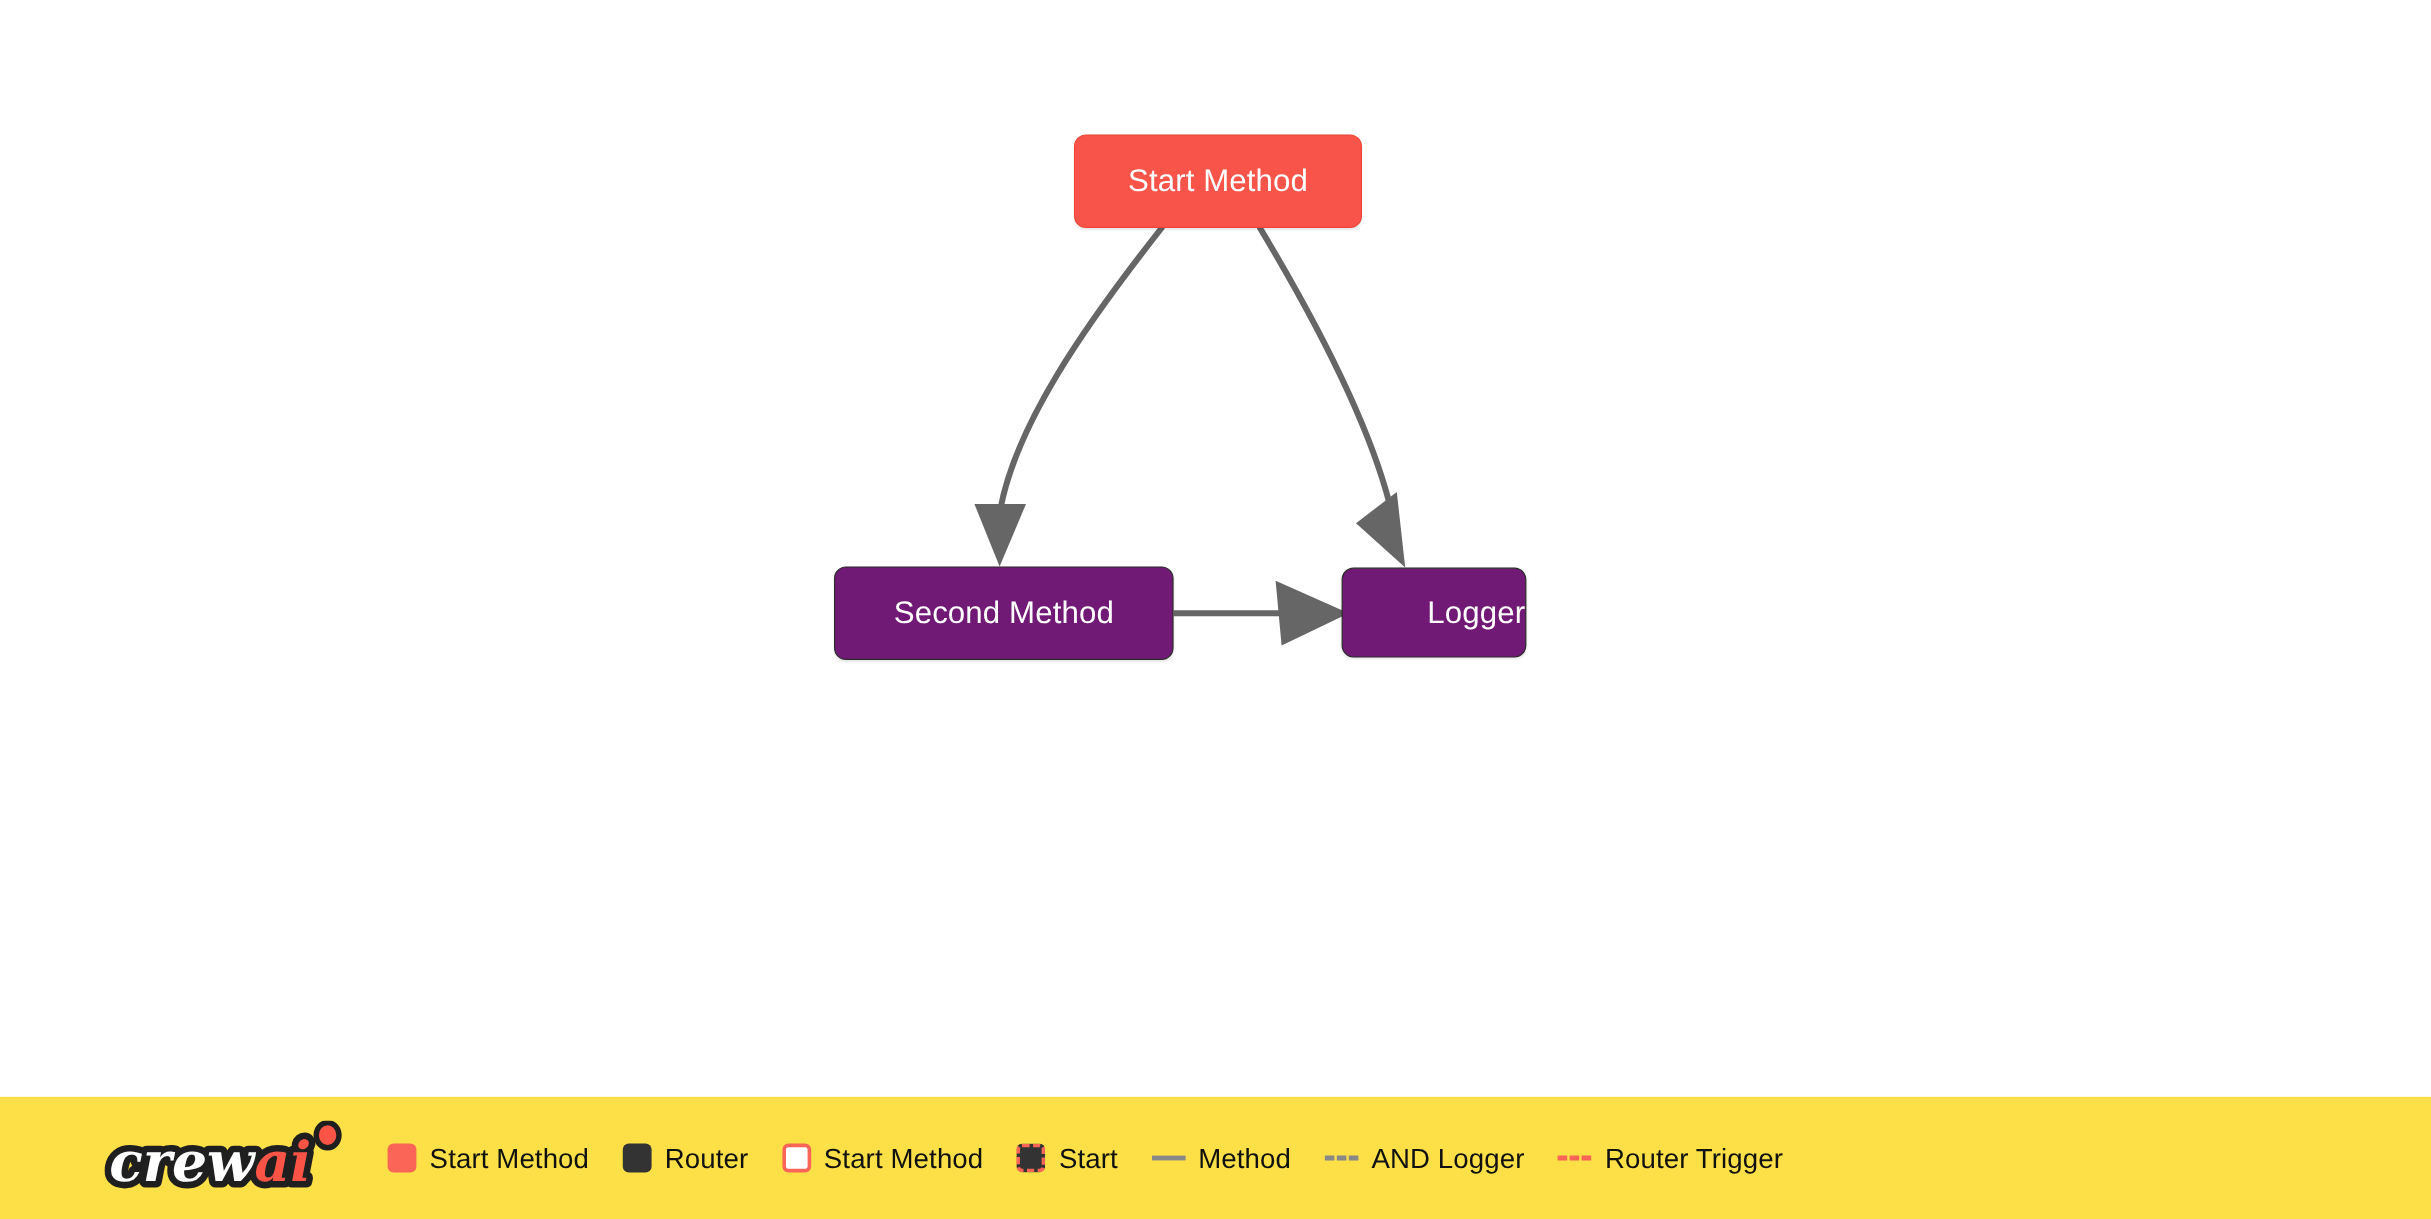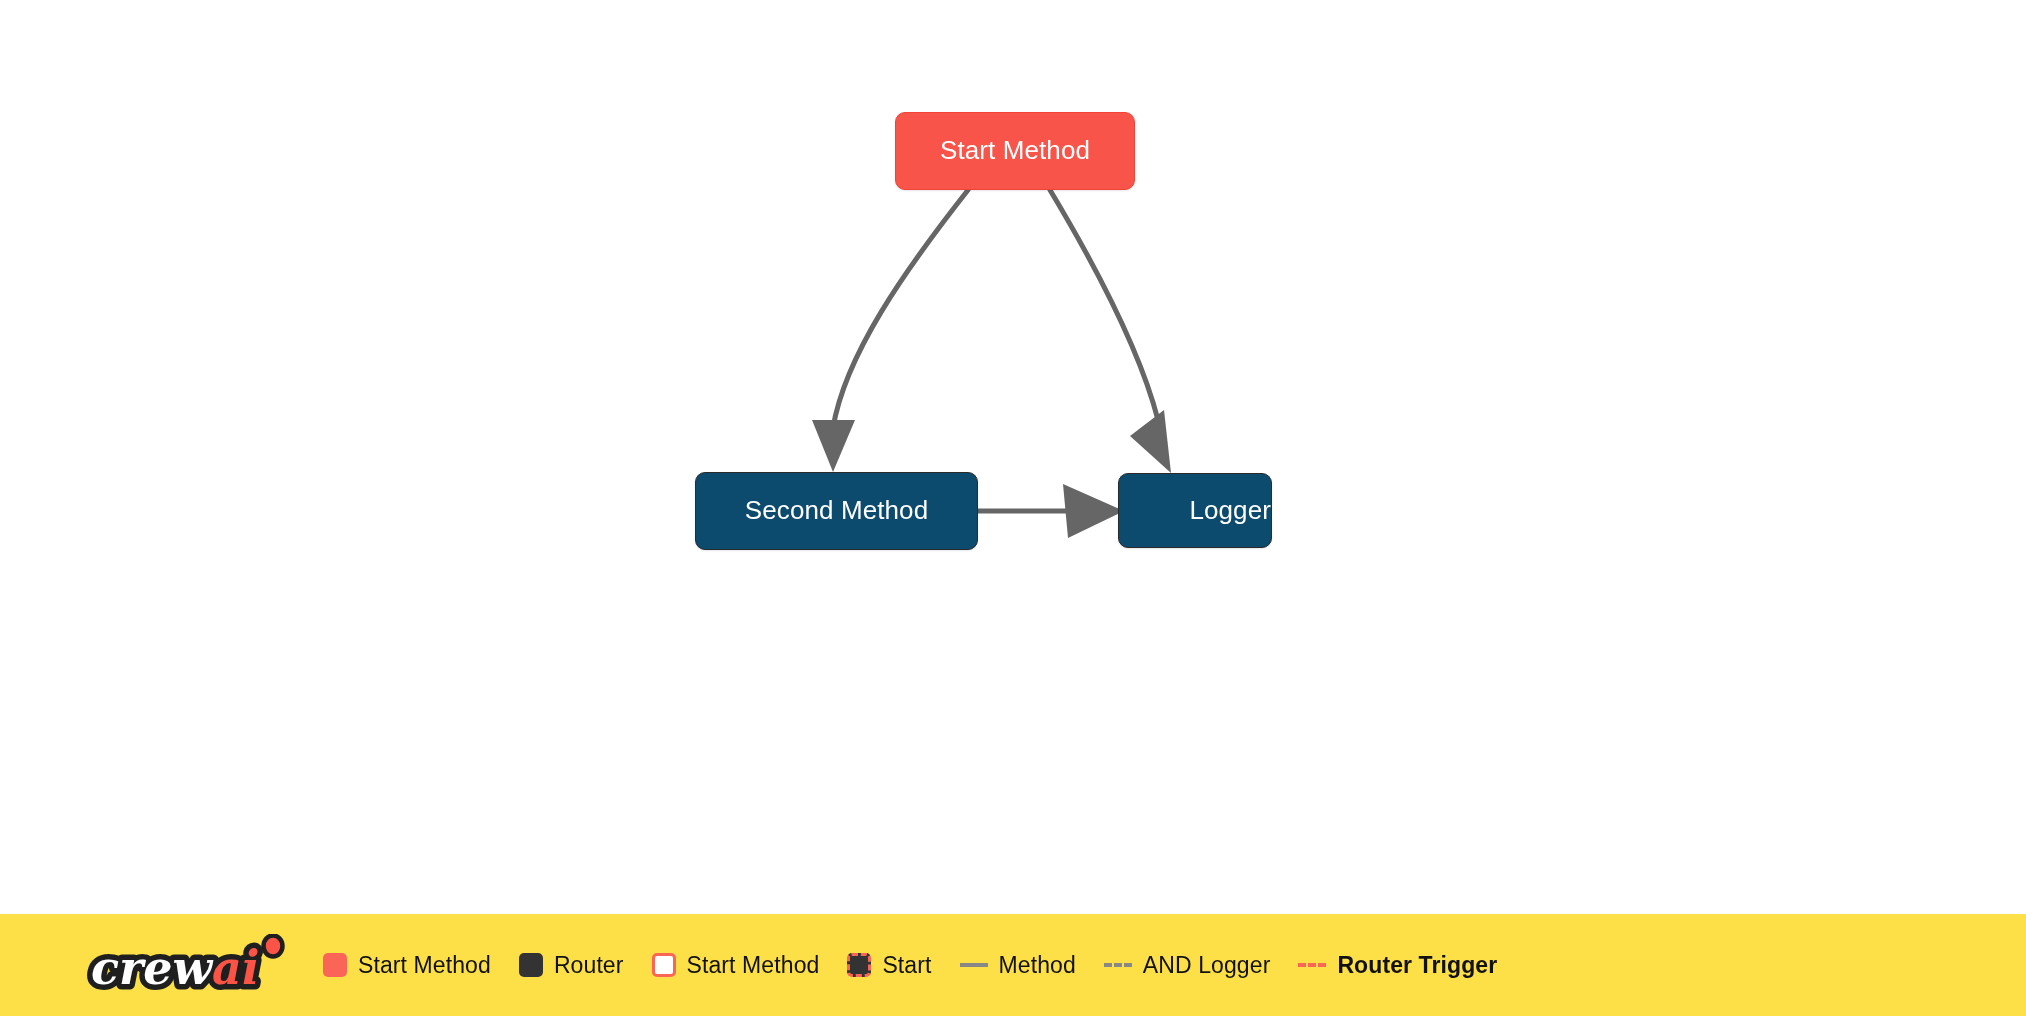--- a/index.html
+++ b/index.html
@@ -47,21 +47,21 @@
     white-space: nowrap;
     letter-spacing: 0.1px;
     z-index: 5;
   }
   .node-start {
     background: #f9544a;
     border: 1px solid #f04438;
     box-shadow: 0 1px 2px rgba(0,0,0,0.10);
   }
   .node-method {
-    background: #0c4a6e;
+    background: #701a75;
     border: 1px solid #2b2b2b;
     box-shadow: 0 1px 2px rgba(0,0,0,0.10);
   }
   .node-label {
     display: block;
     transform: translateY(-1px);
   }
 
   #node-start-method {
     left: 895px;  top: 112px;
@@ -102,21 +102,21 @@
     display: flex;
     align-items: center;
     flex: 0 0 auto;
   }
   .legend-item {
     display: flex;
     align-items: center;
     margin-right: 28px;
     white-space: nowrap;
   }
-  .legend-item:last-child { margin-right: 0; font-weight: bold; }
+  .legend-item:last-child { margin-right: 0; }
 
   .legend-label {
     font-size: 23px;
     color: #111111;
     line-height: 1;
     letter-spacing: 0.1px;
   }
 
   
   .sw {

